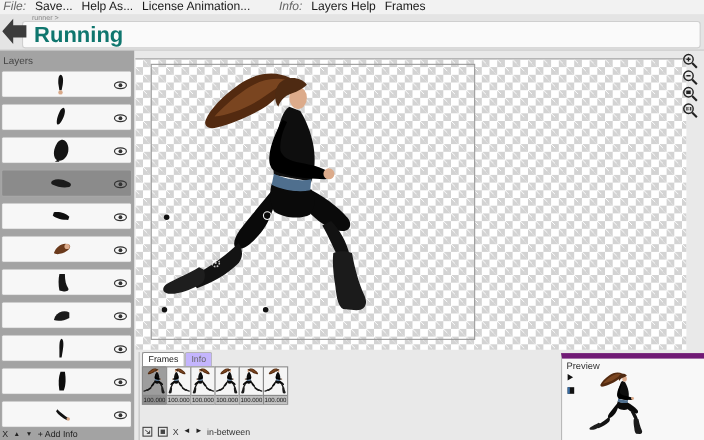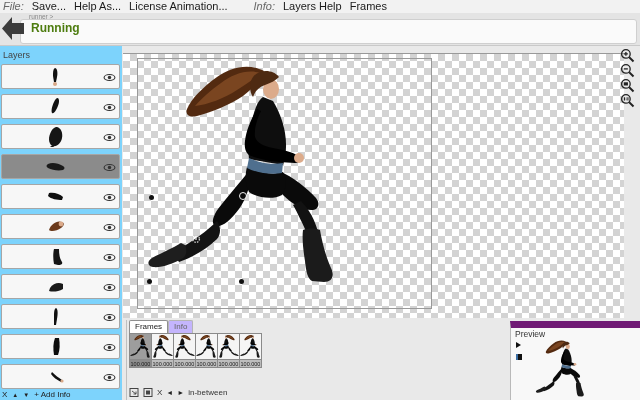--- a/index.html
+++ b/index.html
@@ -13,24 +13,24 @@
   .menubar .mlabel { font-style:italic; color:#666; margin-left:3px; }
   .menubar .mlabel.help { margin-left:26px; }
 
   
   .hdr { position:absolute; left:0; top:13px; width:640px; height:33px; background:#e4e4e4;
          border-bottom:1px solid #c9c9c9; }
   .back-arrow { position:absolute; left:2px; top:3px; width:23px; height:25px; z-index:3; }
   .title-field { position:absolute; left:20px; top:6px; width:617px; height:25px;
                  background:#fafafa; border:1px solid #cfcfcf; border-radius:3px; }
   .breadcrumb { position:absolute; left:29px; top:0px; font-size:6.5px; color:#888; }
-  .page-title { position:absolute; left:31px; top:8px; font-size:12px; font-weight:bold; color:#4d7c0f; }
-
-  
-  .layers-panel { position:absolute; left:0; top:46px; width:122px; height:354px; background:#7dd3fc; }
+  .page-title { position:absolute; left:31px; top:8px; font-size:20px; font-weight:bold; color:#0f766e; }
+
+  
+  .layers-panel { position:absolute; left:0; top:46px; width:122px; height:354px; background:#a3a3a3; }
   .layers-title { position:absolute; left:3px; top:4px; font-size:9px; color:#444; }
   .layer-item { position:absolute; left:1px; width:119px; height:25px; background:#f7f7f7;
                 border:1px solid #a6a6a6; border-radius:2px; }
   .layer-item.selected { background:#8b8b8b; }
   .layer-thumb { position:absolute; left:42px; top:1px; }
   .eye { position:absolute; right:3px; top:8px; }
   .layers-footer { position:absolute; left:2px; bottom:1px; font-size:8px; color:#222;
                    display:flex; gap:5px; align-items:center; }
   .layers-footer .tri { font-size:6px; }
 
@@ -67,21 +67,21 @@
   .frame-label { display:block; width:21px; height:8px; background:#bdbdbd; font-size:5.5px;
                  line-height:8px; text-align:center; color:#1a1a1a; border-top:1px solid #8a8a8a; }
   .frame-cell.selected .frame-label { background:#8d8d8d; }
   .frame-controls { position:absolute; left:129px; top:386px; display:flex; gap:4px;
                     align-items:center; font-size:8px; color:#333; height:12px; }
   .frame-controls .fx { font-size:8px; color:#333; }
   .frame-controls .arr { font-size:7px; color:#222; }
 
   
   .preview { position:absolute; left:510px; top:321px; width:130px; height:79px;
-             background:#f8f8f8; border-left:1px solid #b9b9b9; border-top:7px solid #701a75; }
+             background:#f8f8f8; border-left:1px solid #b9b9b9; border-top:5px solid #701a75; }
   .preview-title { position:absolute; left:4px; top:1px; font-size:8.5px; color:#333; }
   .pv-play { position:absolute; left:5px; top:14px; width:0; height:0;
              border-left:5px solid #111; border-top:3.5px solid transparent; border-bottom:3.5px solid transparent; }
   .pv-stop { position:absolute; left:5px; top:26px; width:6px; height:6px; background:#111;
              border-left:2px solid #3a6ea5; }
   .preview-fig { position:absolute; left:24px; top:10px; width:52px; height:62px; }
 
   .hidden-defs { position:absolute; width:0; height:0; overflow:hidden; }
 </style>
 </head>

